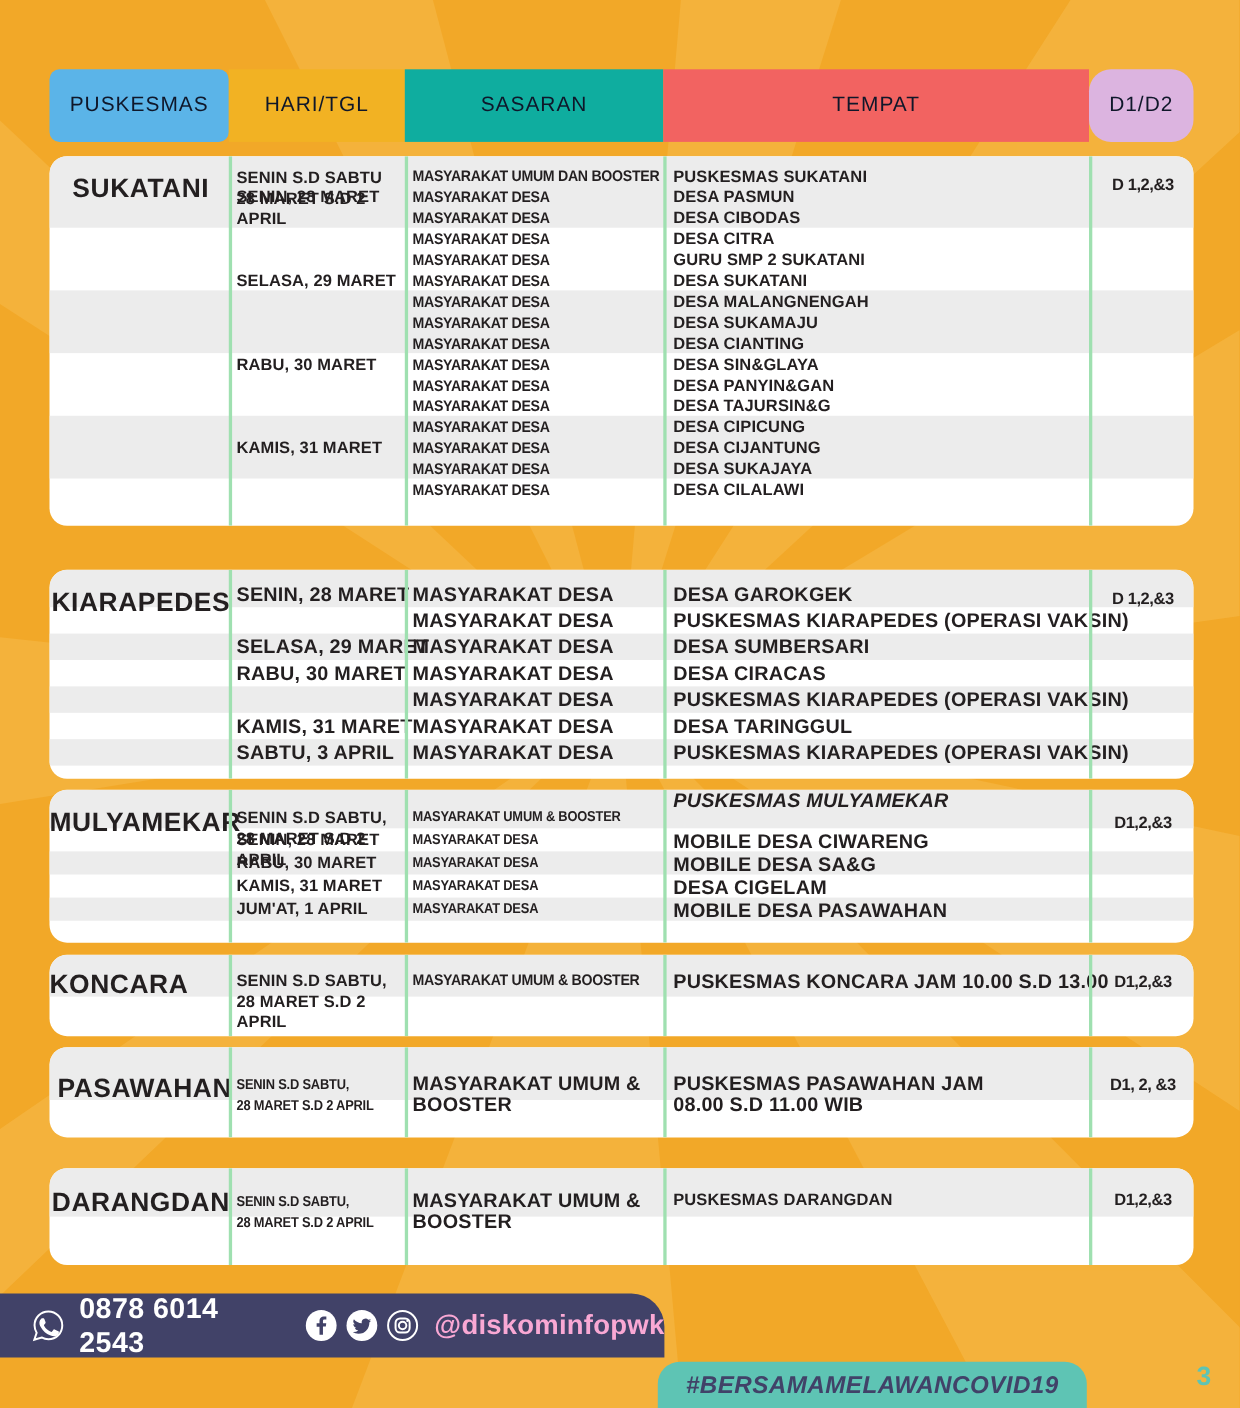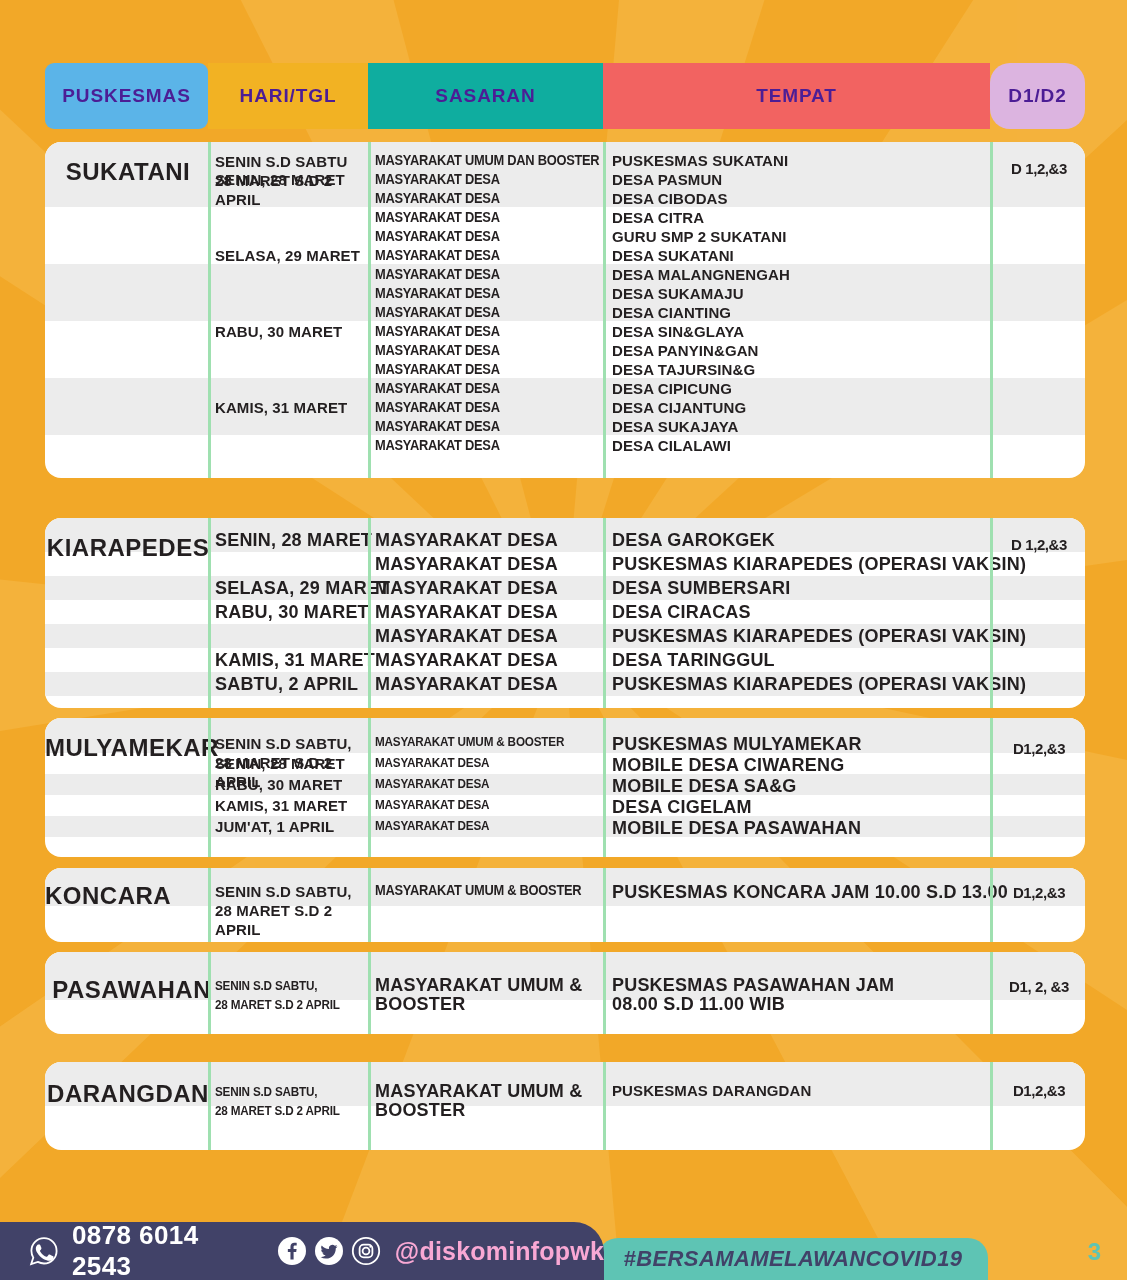--- a/index.html
+++ b/index.html
@@ -32,22 +32,22 @@
     top: 63px;
     width: 1040px;
     height: 66px;
     display: flex;
     z-index: 3;
   }
   .hcell {
     display: flex;
     align-items: center;
     justify-content: center;
-    color: #4c1d95;
-    font-weight: bold;
+    color: #0f172a;
+    font-weight: normal;
     font-size: 19px;
     letter-spacing: 0.9px;
     height: 100%;
   }
   .hcell.c-puskesmas { width: 163px; background: #5bb4e8; border-radius: 9px; }
   .hcell.c-hari      { width: 160px; background: #f2b223; }
   .hcell.c-sasaran   { width: 235px; background: #0fad9f; }
   .hcell.c-tempat    { width: 387px; background: #f26361; }
   .hcell.c-d1d2      { width: 95px;  background: #dcb4e0; border-radius: 20px; }
 
@@ -128,21 +128,21 @@
     color: #231f20;
     font-weight: bold;
     letter-spacing: -0.4px;
     white-space: nowrap;
   }
 
   
   #footer-bar {
     position: absolute;
     left: 0;
-    top: 1222px;
+    top: 1176px;
     width: 604px;
     height: 58px;
     background: #414268;
     border-top-right-radius: 30px;
     z-index: 6;
     display: flex;
     align-items: center;
     padding-left: 28px;
   }
   #phone-text {
@@ -301,42 +301,42 @@
       <div class="cellwrap t-name sm" style="left: 330px; top: 60px; width: 233px;">MASYARAKAT DESA</div>
       <div class="cellwrap t-name sm" style="left: 567px; top: 60px; width: 385px;">DESA SUMBERSARI</div>
       <div class="cellwrap t-name sm" style="left: 170px; top: 84px; width: 158px;">RABU, 30 MARET</div>
       <div class="cellwrap t-name sm" style="left: 330px; top: 84px; width: 233px;">MASYARAKAT DESA</div>
       <div class="cellwrap t-name sm" style="left: 567px; top: 84px; width: 385px;">DESA CIRACAS</div>
       <div class="cellwrap t-name sm" style="left: 330px; top: 108px; width: 233px;">MASYARAKAT DESA</div>
       <div class="cellwrap t-name sm" style="left: 567px; top: 108px; width: 385px;">PUSKESMAS KIARAPEDES (OPERASI VAKSIN)</div>
       <div class="cellwrap t-name sm" style="left: 170px; top: 132px; width: 158px;">KAMIS, 31 MARET</div>
       <div class="cellwrap t-name sm" style="left: 330px; top: 132px; width: 233px;">MASYARAKAT DESA</div>
       <div class="cellwrap t-name sm" style="left: 567px; top: 132px; width: 385px;">DESA TARINGGUL</div>
-      <div class="cellwrap t-name sm" style="left: 170px; top: 156px; width: 158px;">SABTU, 2 APRIL</div>
+      <div class="cellwrap t-name sm" style="left: 170px; top: 156px; width: 158px;">SABTU, 3 APRIL</div>
       <div class="cellwrap t-name sm" style="left: 330px; top: 156px; width: 233px;">MASYARAKAT DESA</div>
       <div class="cellwrap t-name sm" style="left: 567px; top: 156px; width: 385px;">PUSKESMAS KIARAPEDES (OPERASI VAKSIN)</div>
     </div>
     <div class="block" style="top: 718px; height: 139px;">
       <div style="position: absolute; inset: 0px; z-index: 1;">
         <div class="band shaded" style="position:absolute;left:0;right:0;top:0px;height:35px;"></div>
         <div class="band shaded" style="position:absolute;left:0;right:0;top:56px;height:21px;"></div>
         <div class="band shaded" style="position:absolute;left:0;right:0;top:98px;height:21px;"></div>
       </div>
       <div class="dividers">
         <i class="dv1"></i>
         <i class="dv2"></i>
         <i class="dv3"></i>
         <i class="dv4"></i>
       </div>
       <div class="cellwrap t-name" style="left: 0px; top: 16px; width: 166px; text-align: center;">MULYAMEKAR</div>
       <div class="cellwrap t-d" style="left: 948px; top: 22px; width: 92px; text-align: center;">D1,2,&amp;3</div>
       <div class="cellwrap t-reg" style="left: 170px; top: 16px; width: 158px; white-space: pre-line; line-height: 19px;">SENIN S.D SABTU,
 28 MARET S.D 2 APRIL</div>
       <div class="cellwrap t-small" style="left: 330px; top: 16px; width: 233px;">MASYARAKAT UMUM &amp; BOOSTER</div>
-      <div class="cellwrap t-name sm" style="left: 567px; top: 16px; width: 385px;">PUSKESMAS MULYAMEKAR</div>
+      <div class="cellwrap t-name sm" style="left: 567px; top: 0; width: 385px; font-style: italic;">PUSKESMAS MULYAMEKAR</div>
       <div class="cellwrap t-reg" style="left: 170px; top: 37px; width: 158px;">SENIN, 28 MARET</div>
       <div class="cellwrap t-small" style="left: 330px; top: 37px; width: 233px;">MASYARAKAT DESA</div>
       <div class="cellwrap t-name sm" style="left: 567px; top: 37px; width: 385px;">MOBILE DESA CIWARENG</div>
       <div class="cellwrap t-reg" style="left: 170px; top: 58px; width: 158px;">RABU, 30 MARET</div>
       <div class="cellwrap t-small" style="left: 330px; top: 58px; width: 233px;">MASYARAKAT DESA</div>
       <div class="cellwrap t-name sm" style="left: 567px; top: 58px; width: 385px;">MOBILE DESA SA&amp;G</div>
       <div class="cellwrap t-reg" style="left: 170px; top: 79px; width: 158px;">KAMIS, 31 MARET</div>
       <div class="cellwrap t-small" style="left: 330px; top: 79px; width: 233px;">MASYARAKAT DESA</div>
       <div class="cellwrap t-name sm" style="left: 567px; top: 79px; width: 385px;">DESA CIGELAM</div>
       <div class="cellwrap t-reg" style="left: 170px; top: 100px; width: 158px;">JUM'AT, 1 APRIL</div>

